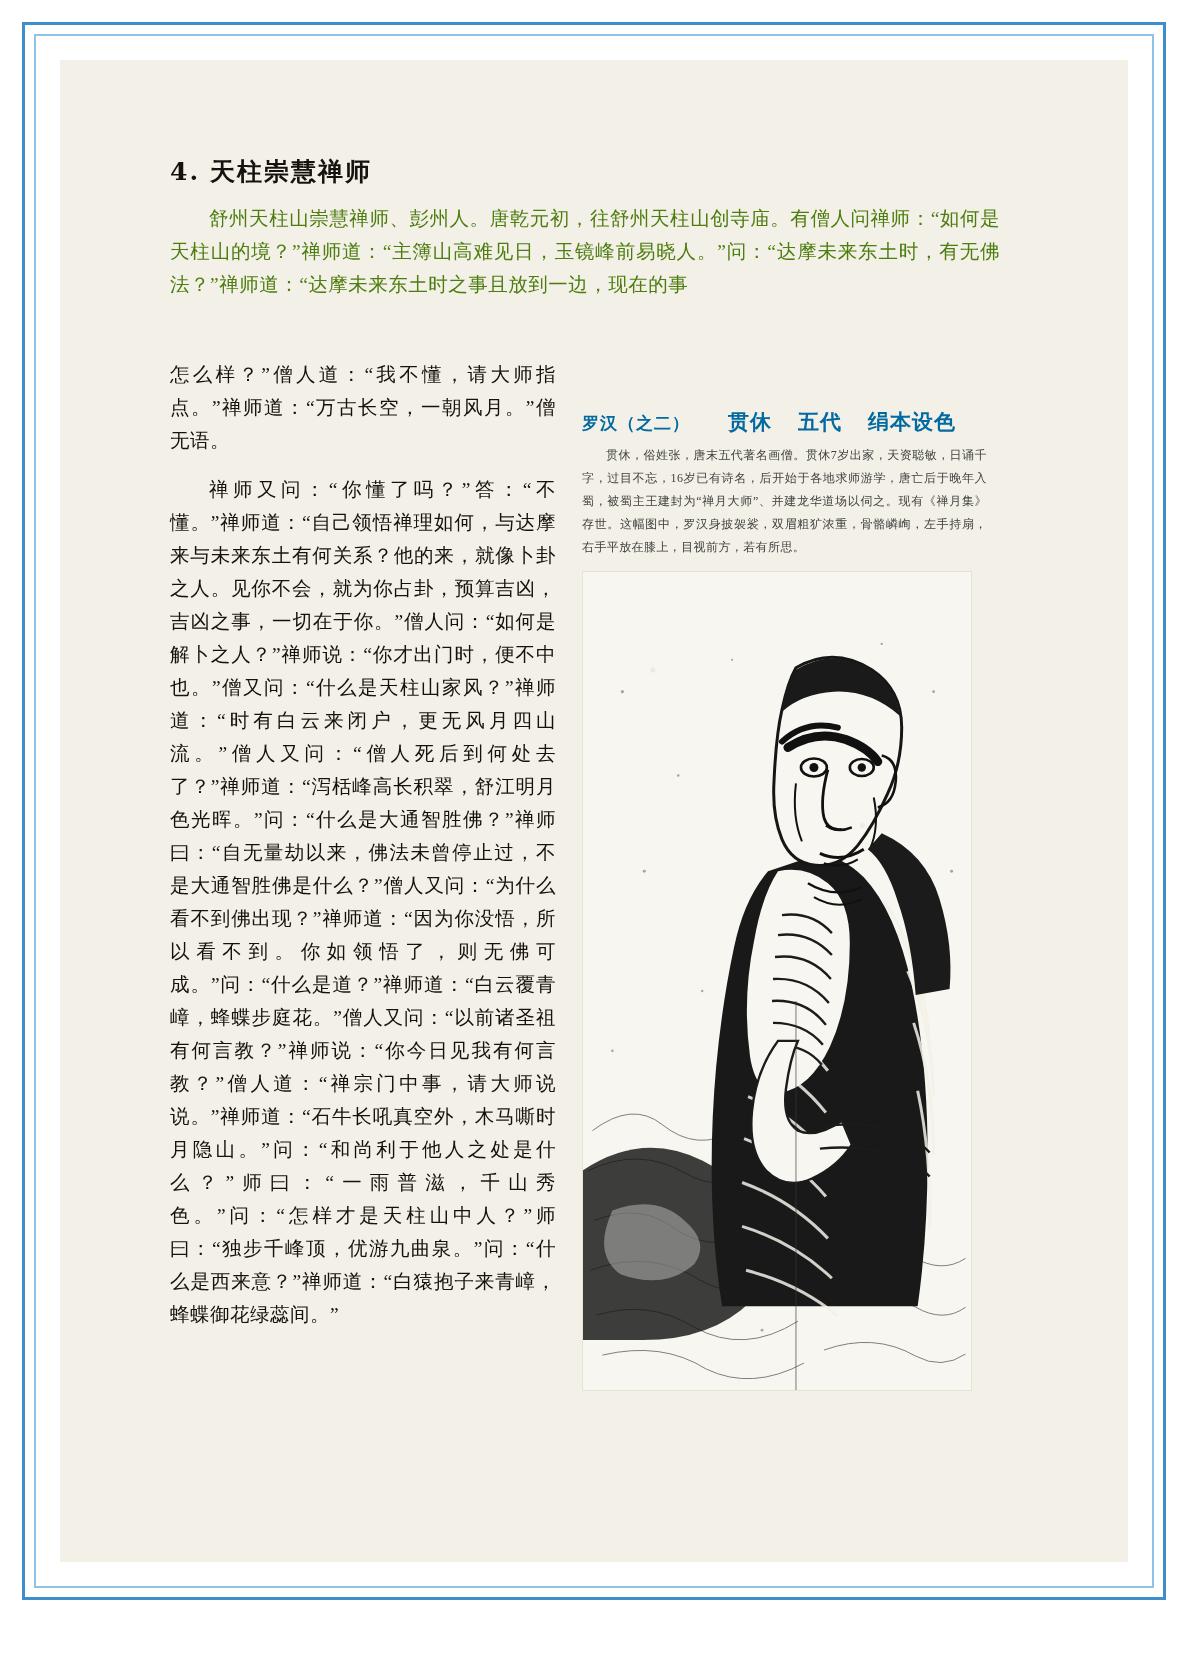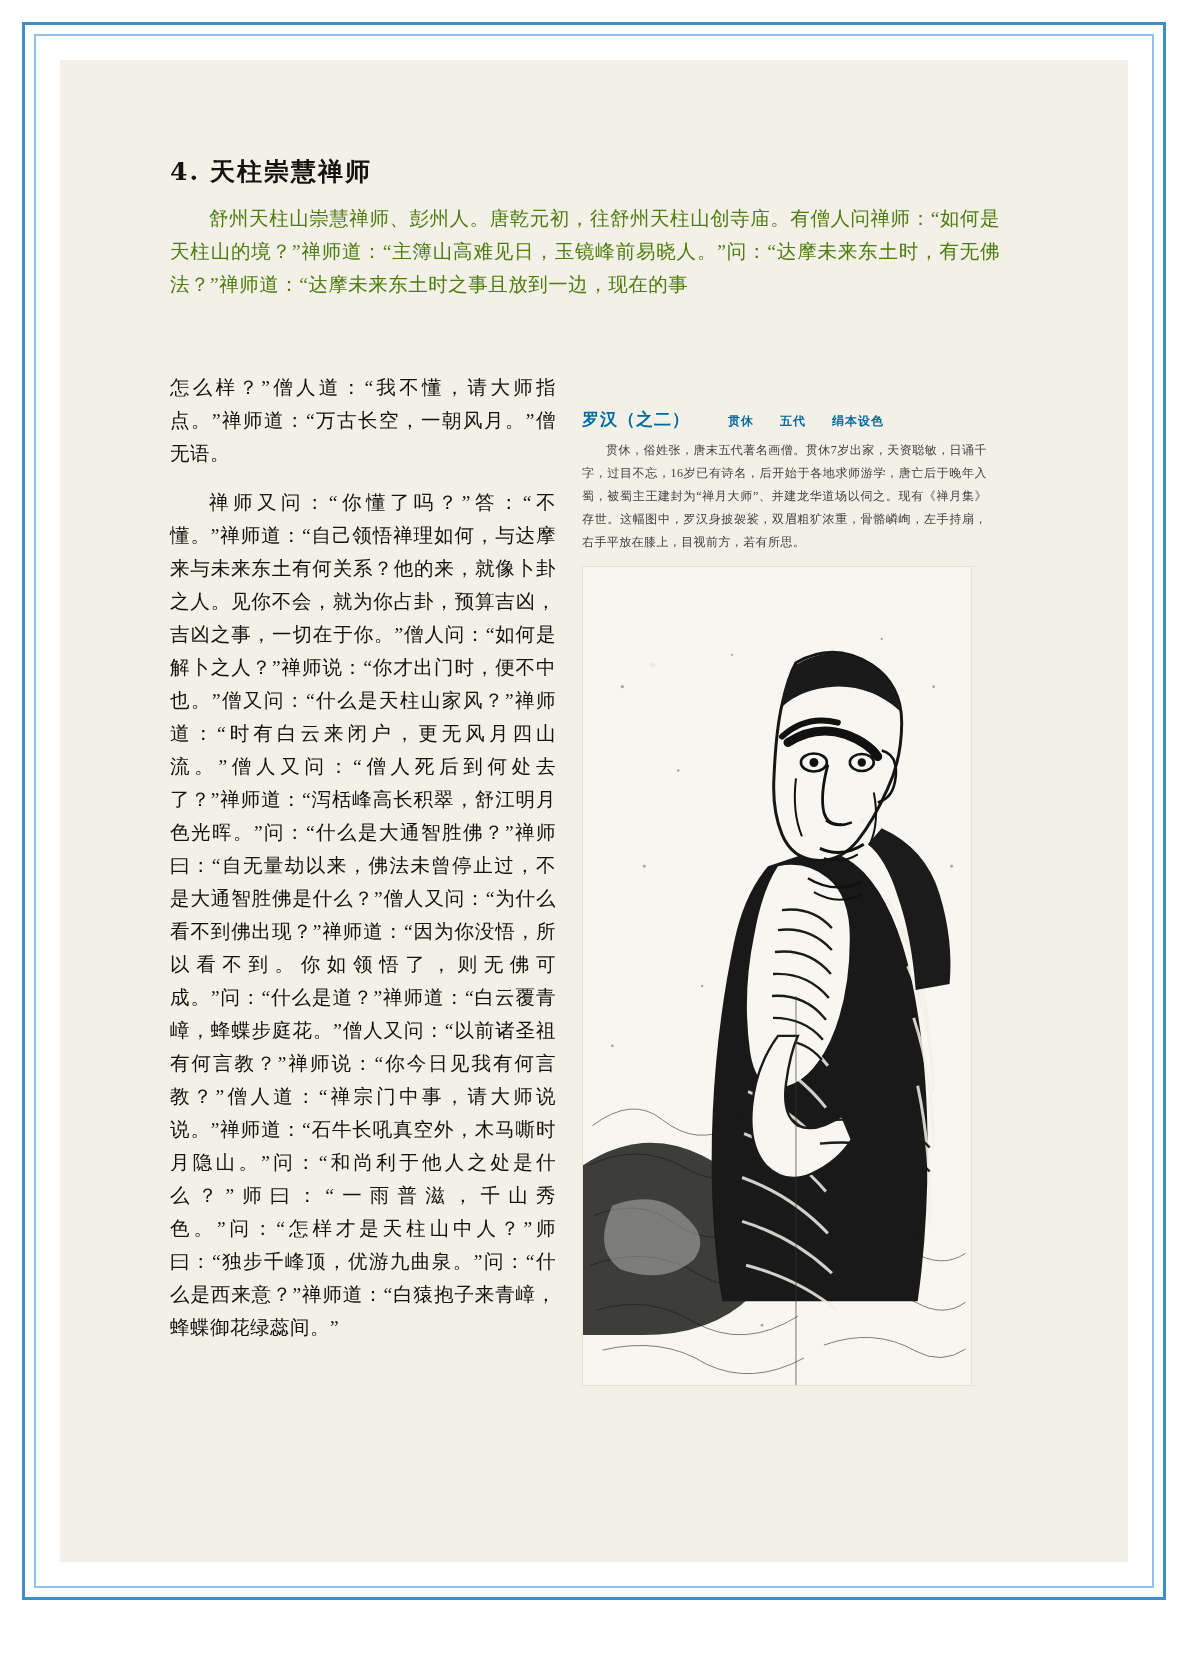--- a/index.html
+++ b/index.html
@@ -74,21 +74,21 @@
     color: #4d7c0f;
     text-align: justify;
     margin: 0;
     letter-spacing: 0.5px;
     width: 830px;
   }
   
   .col-left {
     position: absolute;
     left: 0;
-    top: 216px;
+    top: 203px;
     width: 386px;
     font-size: 19.5px;
     line-height: 33px;
     color: #15120e;
     text-align: justify;
     letter-spacing: 0.5px;
   }
   .col-left p {
     margin: 0;
   }
@@ -113,21 +113,21 @@
     font-size: 17px;
     font-weight: bold;
     letter-spacing: 1px;
     margin-bottom: 8px;
   }
   .fig-caption-line .title {
     margin-right: 38px;
   }
   .fig-caption-line .meta {
     font-weight: bold;
-    font-size: 12px;
+    font-size: 21px;
     letter-spacing: 1px;
   }
   .fig-caption-line .meta span {
     margin-right: 26px;
   }
   .fig-note {
     font-size: 12px;
     line-height: 23px;
     color: #404040;
     text-indent: 2em;

